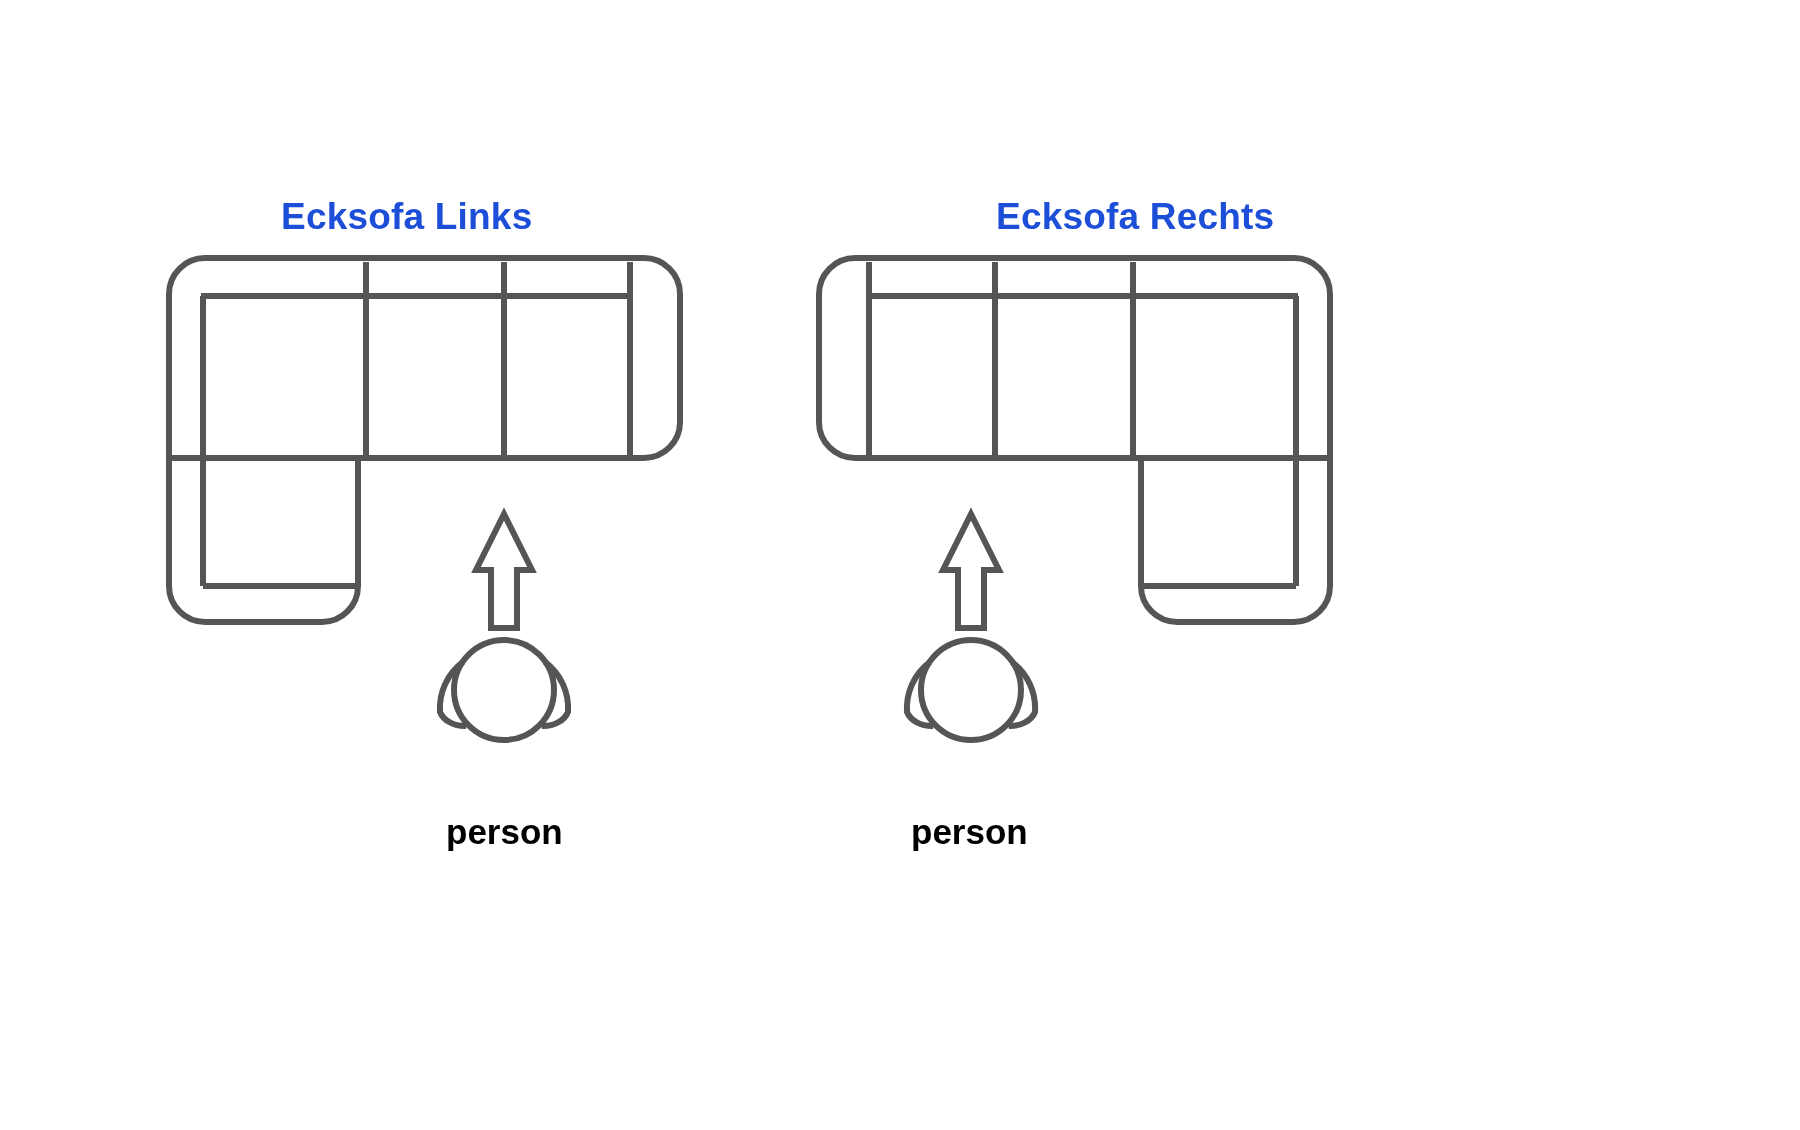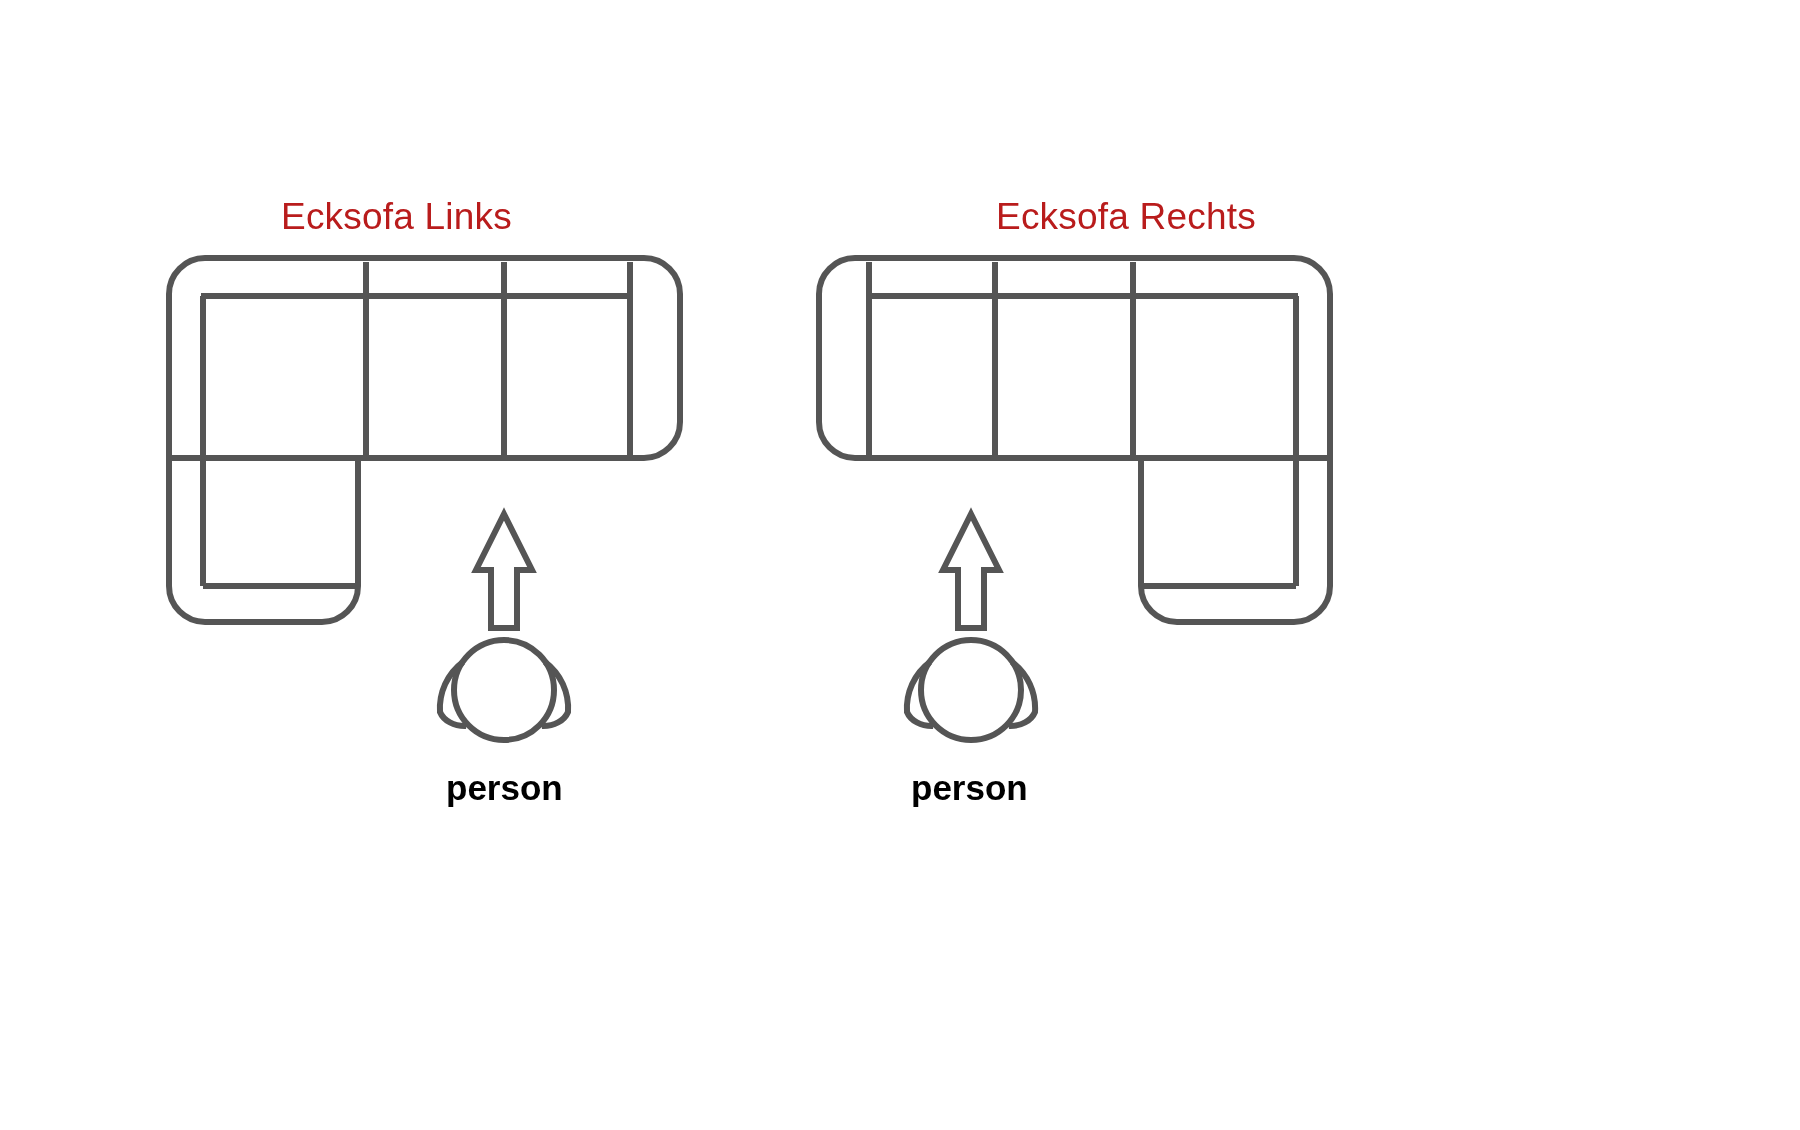--- a/index.html
+++ b/index.html
@@ -16,32 +16,33 @@
   }
   #canvas {
     position: absolute;
     inset: 0;
     width: 1800px;
     height: 1130px;
   }
   .diagram-title {
     position: absolute;
     font-size: 37px;
-    font-weight: normal;
-    color: #b91c1c;
+    font-weight: bold;
+    color: #1d4ed8;
     white-space: nowrap;
     letter-spacing: 0.2px;
     text-align: right;
   }
   .figure-label {
     position: absolute;
     font-size: 35px;
     font-weight: bold;
     color: #000000;
     white-space: nowrap;
+    margin-top: 44px;
   }
   #title-left  { left: 281px; top: 196px; }
   #title-right { left: 996px; top: 196px; }
   #label-person-left  { left: 446px; top: 768px; }
   #label-person-right { left: 911px; top: 768px; }
 </style>
 </head>
 <body>
 
 <div id="diagram-root">

